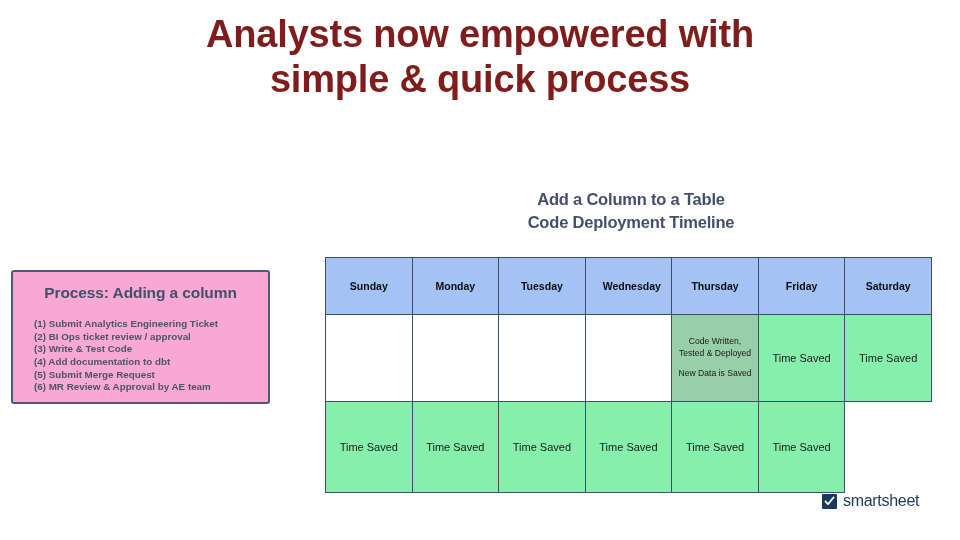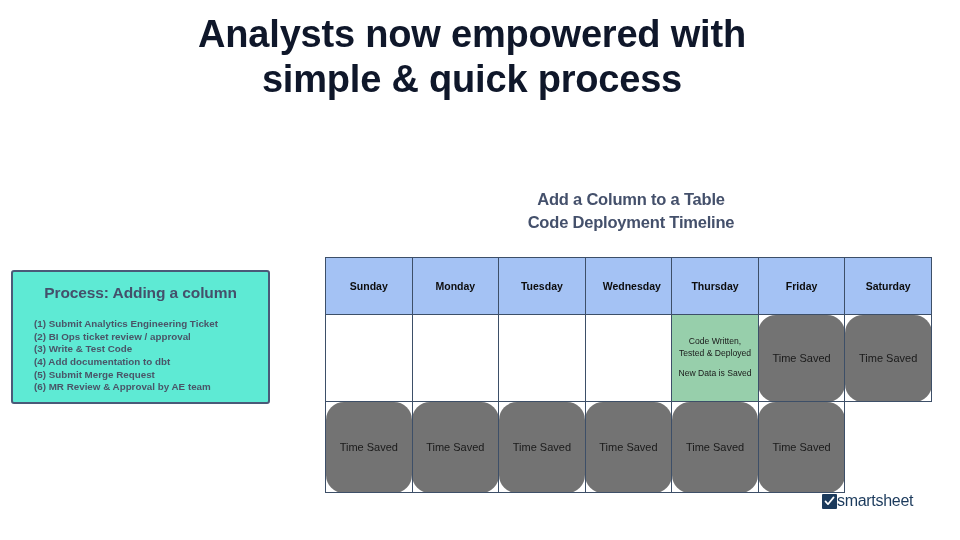--- a/index.html
+++ b/index.html
@@ -11,41 +11,41 @@
     height: 540px;
     background: #ffffff;
     font-family: "Liberation Sans", sans-serif;
     overflow: hidden;
     position: relative;
   }
 
   
   .slide-title {
     position: absolute;
-    left: 122px;
+    left: 130px;
     top: 12px;
     width: 700px;
     text-align: center;
-    color: #0f172a;
+    color: #7f1d1d;
     font-size: 38px;
     font-weight: bold;
     line-height: 1.18;
     letter-spacing: -0.2px;
   }
 
   
   .process-box {
     position: absolute;
     left: 11px;
     top: 270px;
     width: 259px;
     height: 134px;
     border: 2px solid #4a5a78;
     border-radius: 3px;
-    background: #5eead4;
+    background: #f9a8d4;
     box-sizing: border-box;
     padding: 12px 14px 10px 14px;
   }
   .process-box-title {
     text-align: center;
     color: #44506b;
     font-size: 15.5px;
     font-weight: bold;
     margin-bottom: 16px;
     letter-spacing: -0.1px;
@@ -103,33 +103,34 @@
     text-align: center;
     vertical-align: middle;
     font-size: 11px;
     color: #1a1a1a;
     line-height: 1.28;
   }
   .calendar tr.row-top td { height: 78px; margin-top: 48px; }
   .calendar tr.row-bottom td { height: 86px; }
 
   td.cell-empty   { background: #ffffff; }
-  td.cell-saved   { background: #737373; border-radius: 18px; }
+  td.cell-saved   { background: #86efac; }
   td.cell-active  { background: #97cfab; font-size: 8.6px; line-height: 1.33; padding: 4px 3px; }
   td.cell-blank   { background: #ffffff; border: none; }
 
   .cell-active .active-line2 { margin-top: 9px; display: block; }
 
   
   .logo {
     position: absolute;
     left: 822px;
     top: 492px;
     display: flex;
     align-items: center;
+    gap: 6px;
   }
   .logo-mark {
     width: 15px;
     height: 15px;
     background: #1b3a5c;
     border-radius: 1px;
     display: flex;
     align-items: center;
     justify-content: center;
   }

